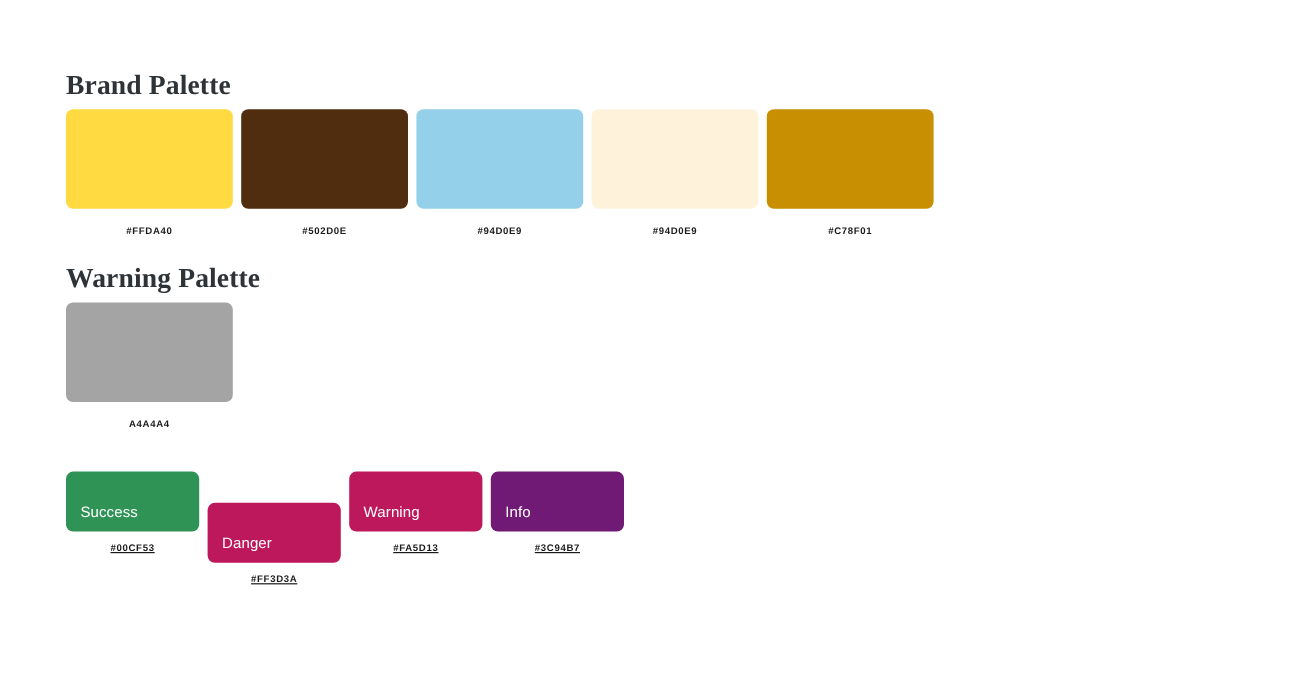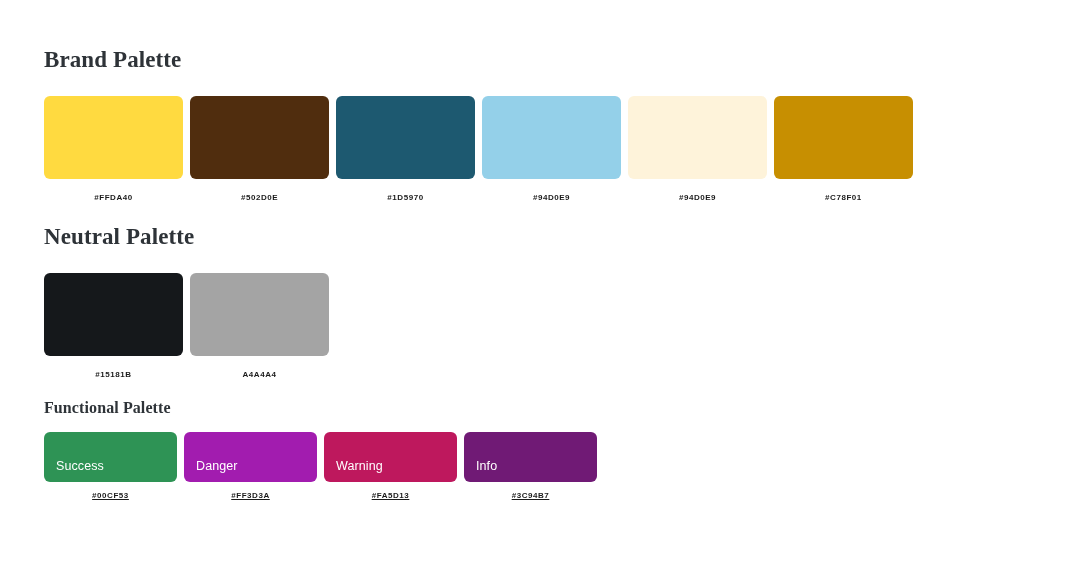--- a/index.html
+++ b/index.html
@@ -12,21 +12,21 @@
     width: 1090px;
     height: 569px;
     font-family: "Liberation Sans", sans-serif;
     -webkit-font-smoothing: antialiased;
     overflow: hidden;
   }
   .page {
     position: relative;
     width: 1090px;
     height: 569px;
-    padding: 5px;
+    padding: 16px;
     box-sizing: border-box;
   }
   .section {
     padding-left: 39px;
   }
   .section-title {
     font-family: "Liberation Serif", serif;
     font-weight: bold;
     color: #2E3338;
     letter-spacing: 0.1px;
@@ -46,33 +46,33 @@
   .sec-functional { padding-top: 19px; }
 
   .swatch-row {
     display: flex;
     flex-wrap: nowrap;
     align-items: flex-start;
     gap: 7px;
   }
   .sec-brand .swatch-row,
   .sec-neutral .swatch-row {
-    margin-top: 23px;
+    margin-top: 7px;
   }
   .sec-functional .swatch-row {
     margin-top: 15px;
   }
 
   .swatch-cell {
     display: flex;
     flex-direction: column;
     align-items: stretch;
   }
   .swatch-cell.std  { width: 139px; }
-  .swatch-cell.func { width: 133px; }
+  .swatch-cell.func { width: 111px; }
 
   .swatch-chip {
     border-radius: 6px;
     box-sizing: border-box;
     position: relative;
   }
   .swatch-cell.std .swatch-chip  { height: 83px; }
   .swatch-cell.func .swatch-chip { height: 50px; }
 
   .swatch-chip.bordered {
@@ -118,63 +118,54 @@
     <div class="swatch-row" id="row-brand">
         <div class="swatch-cell std">
           <div class="swatch-chip" style="background-color: rgb(255, 218, 64);"></div>
           <div class="swatch-hex">#FFDA40</div>
         </div>
         <div class="swatch-cell std">
           <div class="swatch-chip" style="background-color: rgb(80, 45, 14);"></div>
           <div class="swatch-hex">#502D0E</div>
         </div>
         <div class="swatch-cell std">
-          <div class="swatch-chip" style="background-color: rgb(29, 89, 112);"></div>
-          <div class="swatch-hex">#1D5970</div>
-        </div>
-        <div class="swatch-cell std">
           <div class="swatch-chip" style="background-color: rgb(148, 208, 233);"></div>
           <div class="swatch-hex">#94D0E9</div>
         </div>
         <div class="swatch-cell std">
           <div class="swatch-chip" style="background-color: rgb(254, 243, 218);"></div>
           <div class="swatch-hex">#94D0E9</div>
         </div>
         <div class="swatch-cell std">
           <div class="swatch-chip" style="background-color: rgb(199, 143, 1);"></div>
           <div class="swatch-hex">#C78F01</div>
         </div>
       </div>
   </section>
 
   <section class="section sec-neutral">
-    <h2 class="section-title large">Neutral Palette</h2>
+    <h2 class="section-title large">Warning Palette</h2>
     <div class="swatch-row" id="row-neutral">
-        <div class="swatch-cell std">
-          <div class="swatch-chip" style="background-color: rgb(21, 24, 27);"></div>
-          <div class="swatch-hex">#15181B</div>
-        </div>
         <div class="swatch-cell std">
           <div class="swatch-chip" style="background-color: rgb(164, 164, 164);"></div>
           <div class="swatch-hex">A4A4A4</div>
         </div>
       </div>
   </section>
 
   <section class="section sec-functional">
-    <h2 class="section-title small">Functional Palette</h2>
     <div class="swatch-row" id="row-functional">
         <div class="swatch-cell func">
           <div class="swatch-chip" style="background-color: rgb(46, 147, 85);">
             <span class="chip-word">Success</span>
           </div>
           <div class="swatch-hex">#00CF53</div>
         </div>
         <div class="swatch-cell func">
-          <div class="swatch-chip" style="background-color: #a21caf;">
+          <div class="swatch-chip" style="background-color: #be185d; margin-top: 26px;">
             <span class="chip-word">Danger</span>
           </div>
           <div class="swatch-hex">#FF3D3A</div>
         </div>
         <div class="swatch-cell func">
           <div class="swatch-chip" style="background-color: #be185d;">
             <span class="chip-word">Warning</span>
           </div>
           <div class="swatch-hex">#FA5D13</div>
         </div>

